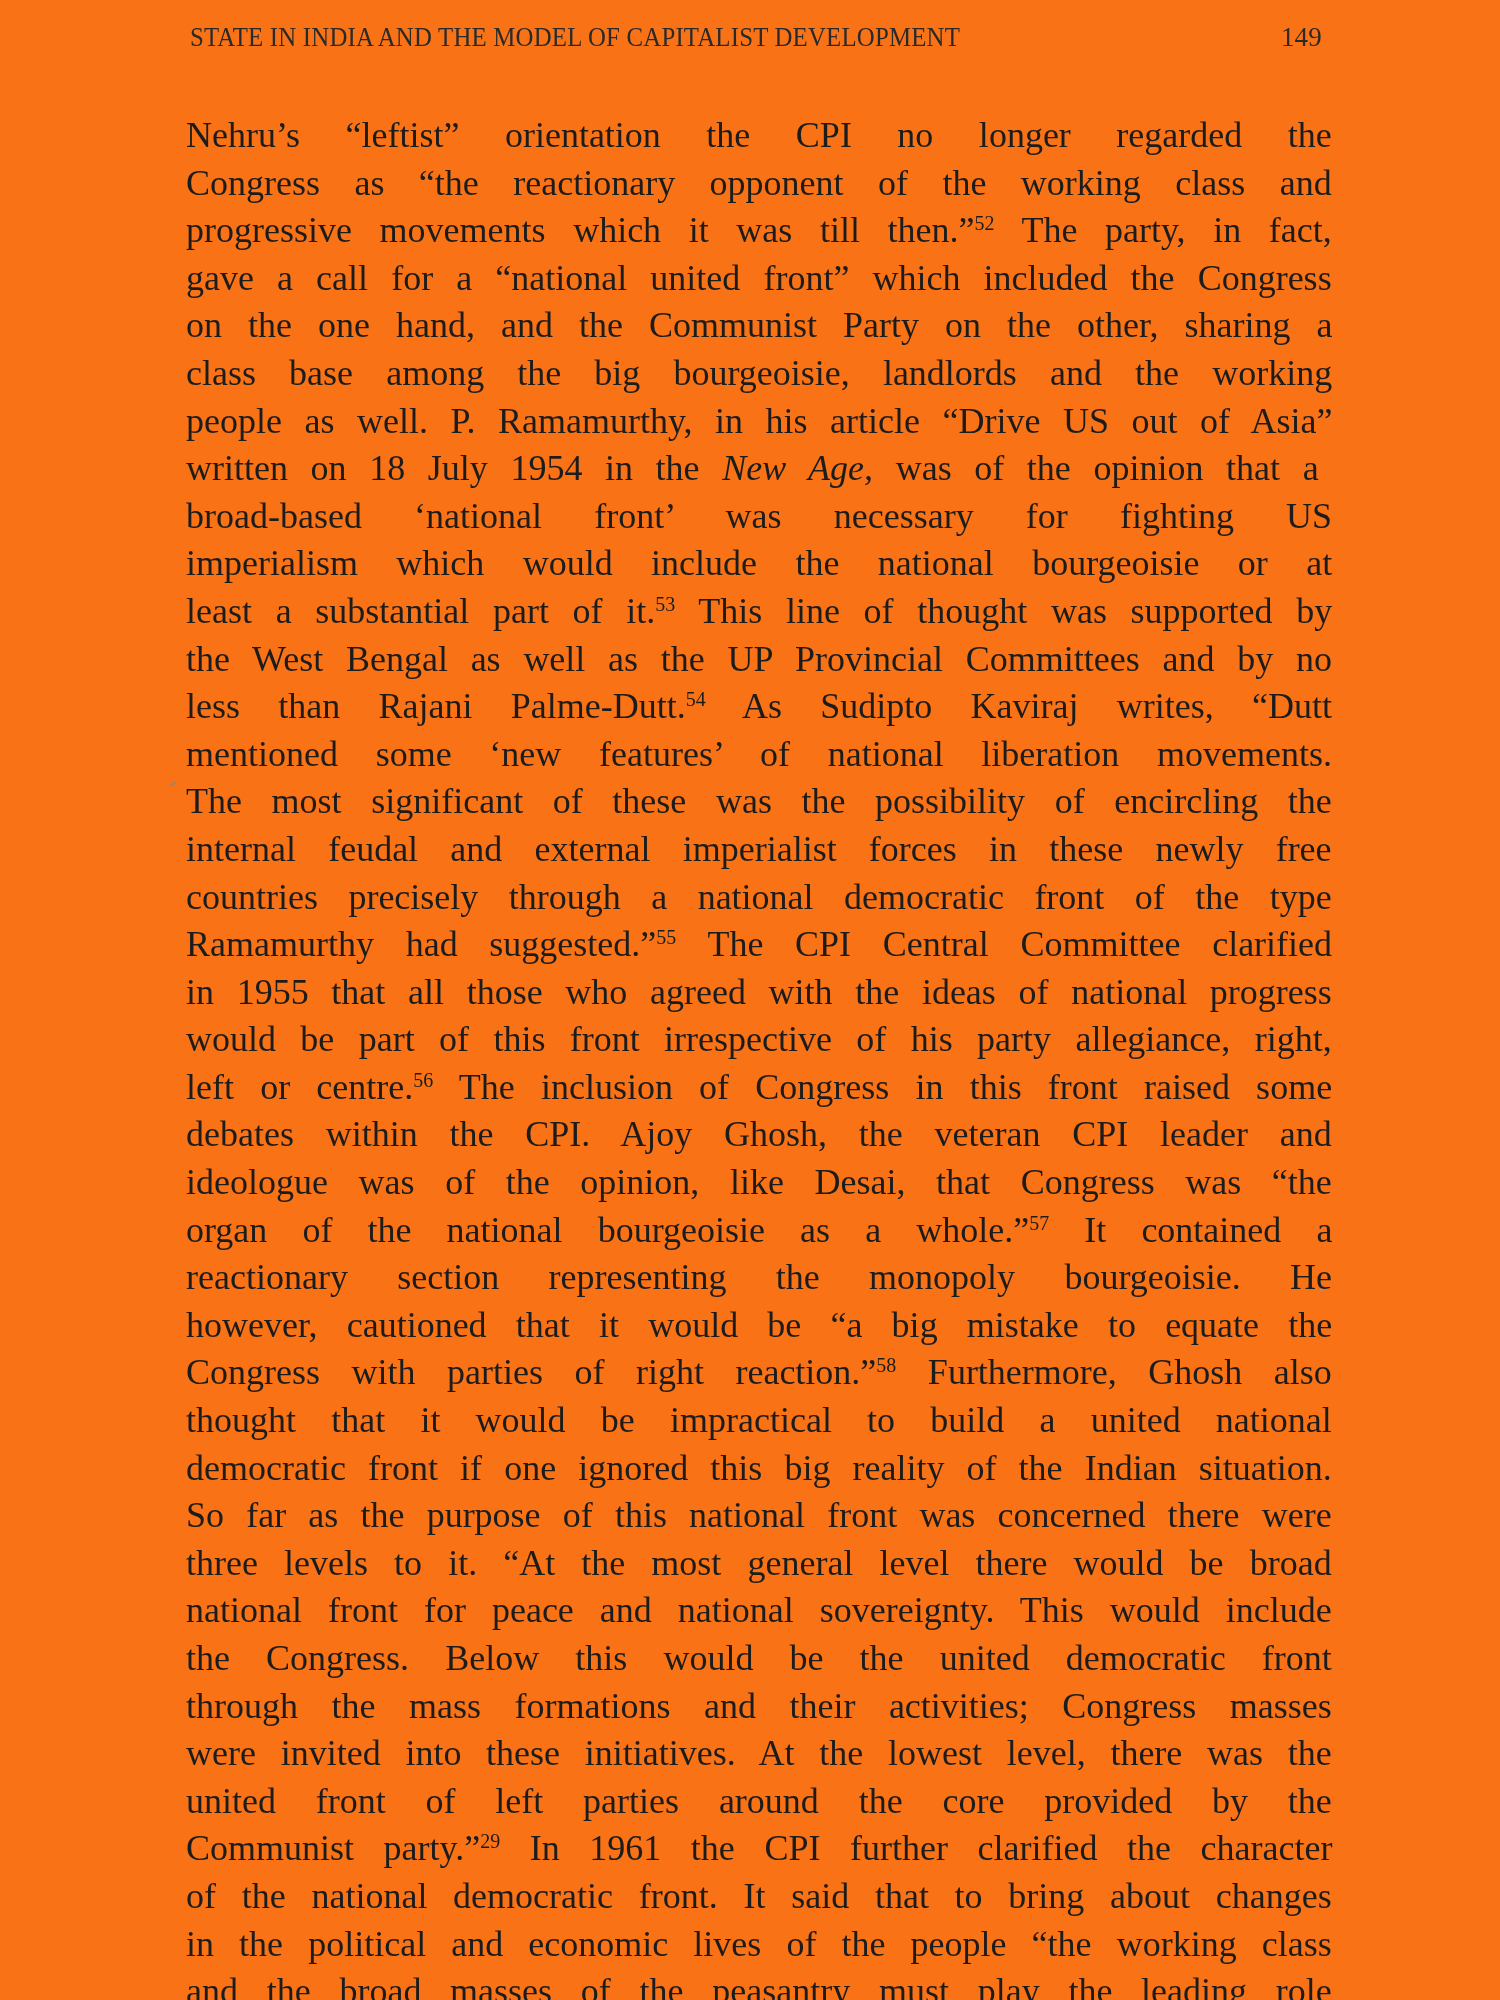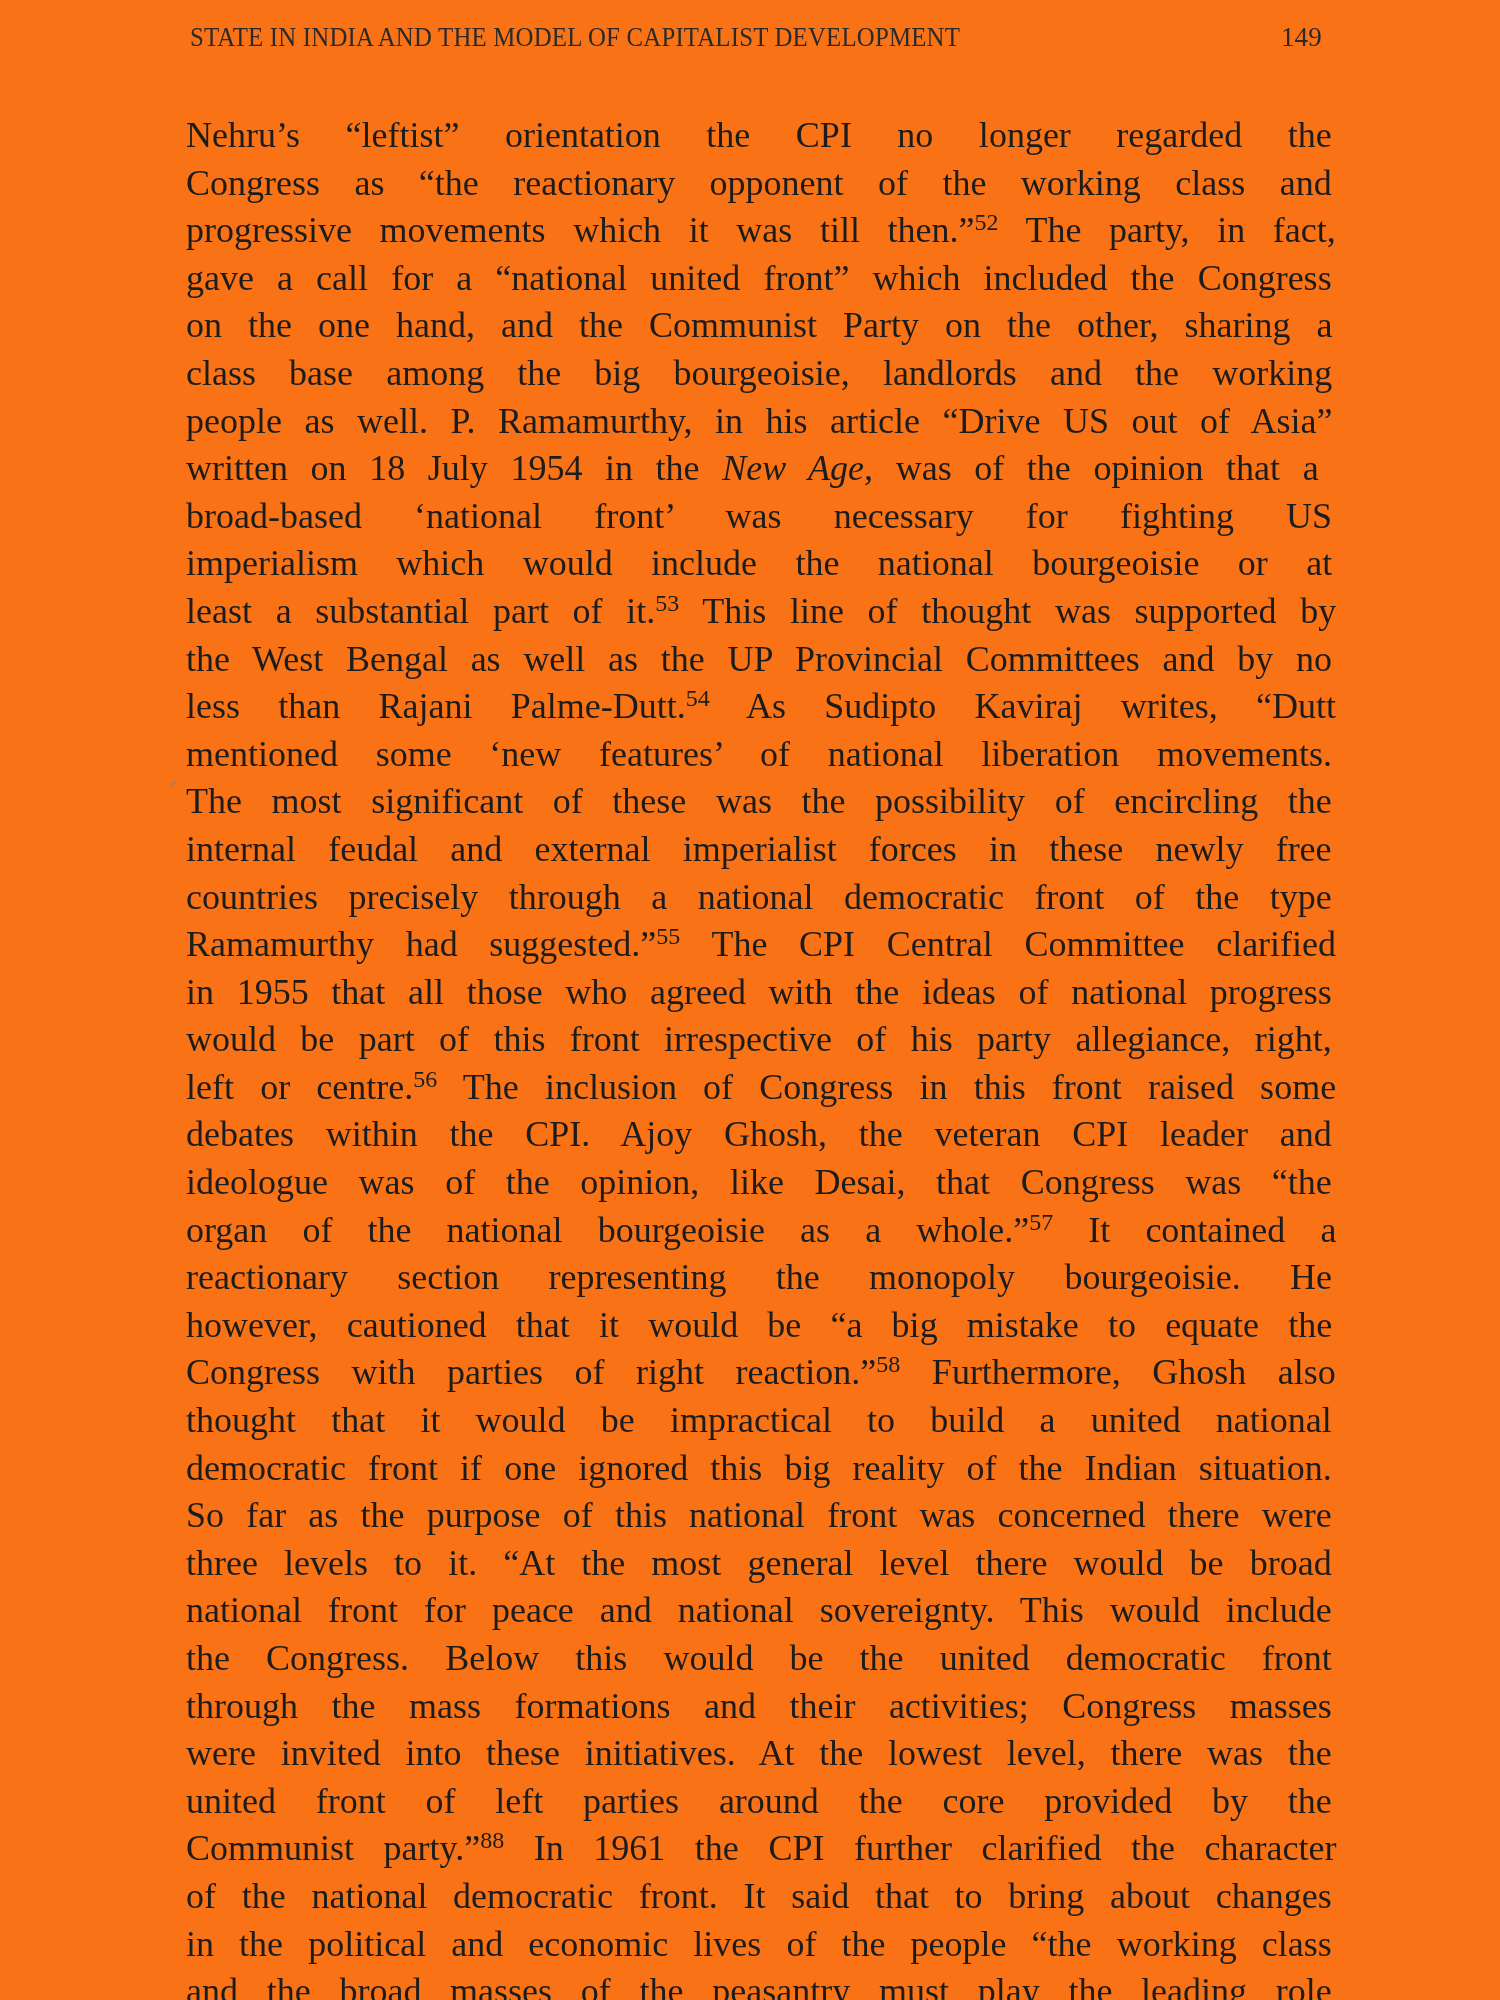--- a/index.html
+++ b/index.html
@@ -55,21 +55,21 @@
     white-space: nowrap;
     text-align: justify;
     text-align-last: justify;
     height: 47.6px;
     overflow: visible;
   }
   .line.last {
     text-align-last: justify;
   }
   sup.fn {
-    font-size: 24px;
+    font-size: 20px;
     vertical-align: 12px;
     line-height: 0;
   }
   em { font-style: italic; }
   .margin-mark {
     position: absolute;
     left: 170px;
     top: 783px;
     width: 6px;
     height: 2px;
@@ -129,19 +129,19 @@
       <div class="line" style="display: block; text-align: left; text-align-last: left; word-spacing: 22.5px;"><span>Congress with parties of right reaction.”</span><sup class="fn">58</sup><span> Furthermore, Ghosh also</span></div>
       <div class="line" style="display: block; text-align: left; text-align-last: left; word-spacing: 26.2px;"><span>thought that it would be impractical to build a united national</span></div>
       <div class="line" style="display: block; text-align: left; text-align-last: left; word-spacing: 13.09px;"><span>democratic front if one ignored this big reality of the Indian situation.</span></div>
       <div class="line" style="display: block; text-align: left; text-align-last: left; word-spacing: 13.17px;"><span>So far as the purpose of this national front was concerned there were</span></div>
       <div class="line" style="display: block; text-align: left; text-align-last: left; word-spacing: 17.08px;"><span>three levels to it. “At the most general level there would be broad</span></div>
       <div class="line" style="display: block; text-align: left; text-align-last: left; word-spacing: 17px;"><span>national front for peace and national sovereignty. This would include</span></div>
       <div class="line" style="display: block; text-align: left; text-align-last: left; word-spacing: 27.11px;"><span>the Congress. Below this would be the united democratic front</span></div>
       <div class="line" style="display: block; text-align: left; text-align-last: left; word-spacing: 24.5px;"><span>through the mass formations and their activities; Congress masses</span></div>
       <div class="line" style="display: block; text-align: left; text-align-last: left; word-spacing: 15.73px;"><span>were invited into these initiatives. At the lowest level, there was the</span></div>
       <div class="line" style="display: block; text-align: center; text-align-last: left; word-spacing: 30.8px;"><span>united front of left parties around the core provided by the</span></div>
-      <div class="line" style="display: block; text-align: left; text-align-last: left; word-spacing: 20.56px;"><span>Communist party.”</span><sup class="fn">88</sup><span> In 1961 the CPI further clarified the character</span></div>
+      <div class="line" style="display: block; text-align: left; text-align-last: left; word-spacing: 20.56px;"><span>Communist party.”</span><sup class="fn">29</sup><span> In 1961 the CPI further clarified the character</span></div>
       <div class="line" style="display: block; text-align: right; text-align-last: left; word-spacing: 16.73px;"><span>of the national democratic front. It said that to bring about changes</span></div>
       <div class="line" style="display: block; text-align: left; text-align-last: left; word-spacing: 16.09px;"><span>in the political and economic lives of the people “the working class</span></div>
       <div class="line last" style="display: block; text-align: left; text-align-last: left; word-spacing: 19.73px;"><span>and the broad masses of the peasantry must play the leading role</span></div>
     </div>
 
 </div>
 
 </body></html>

